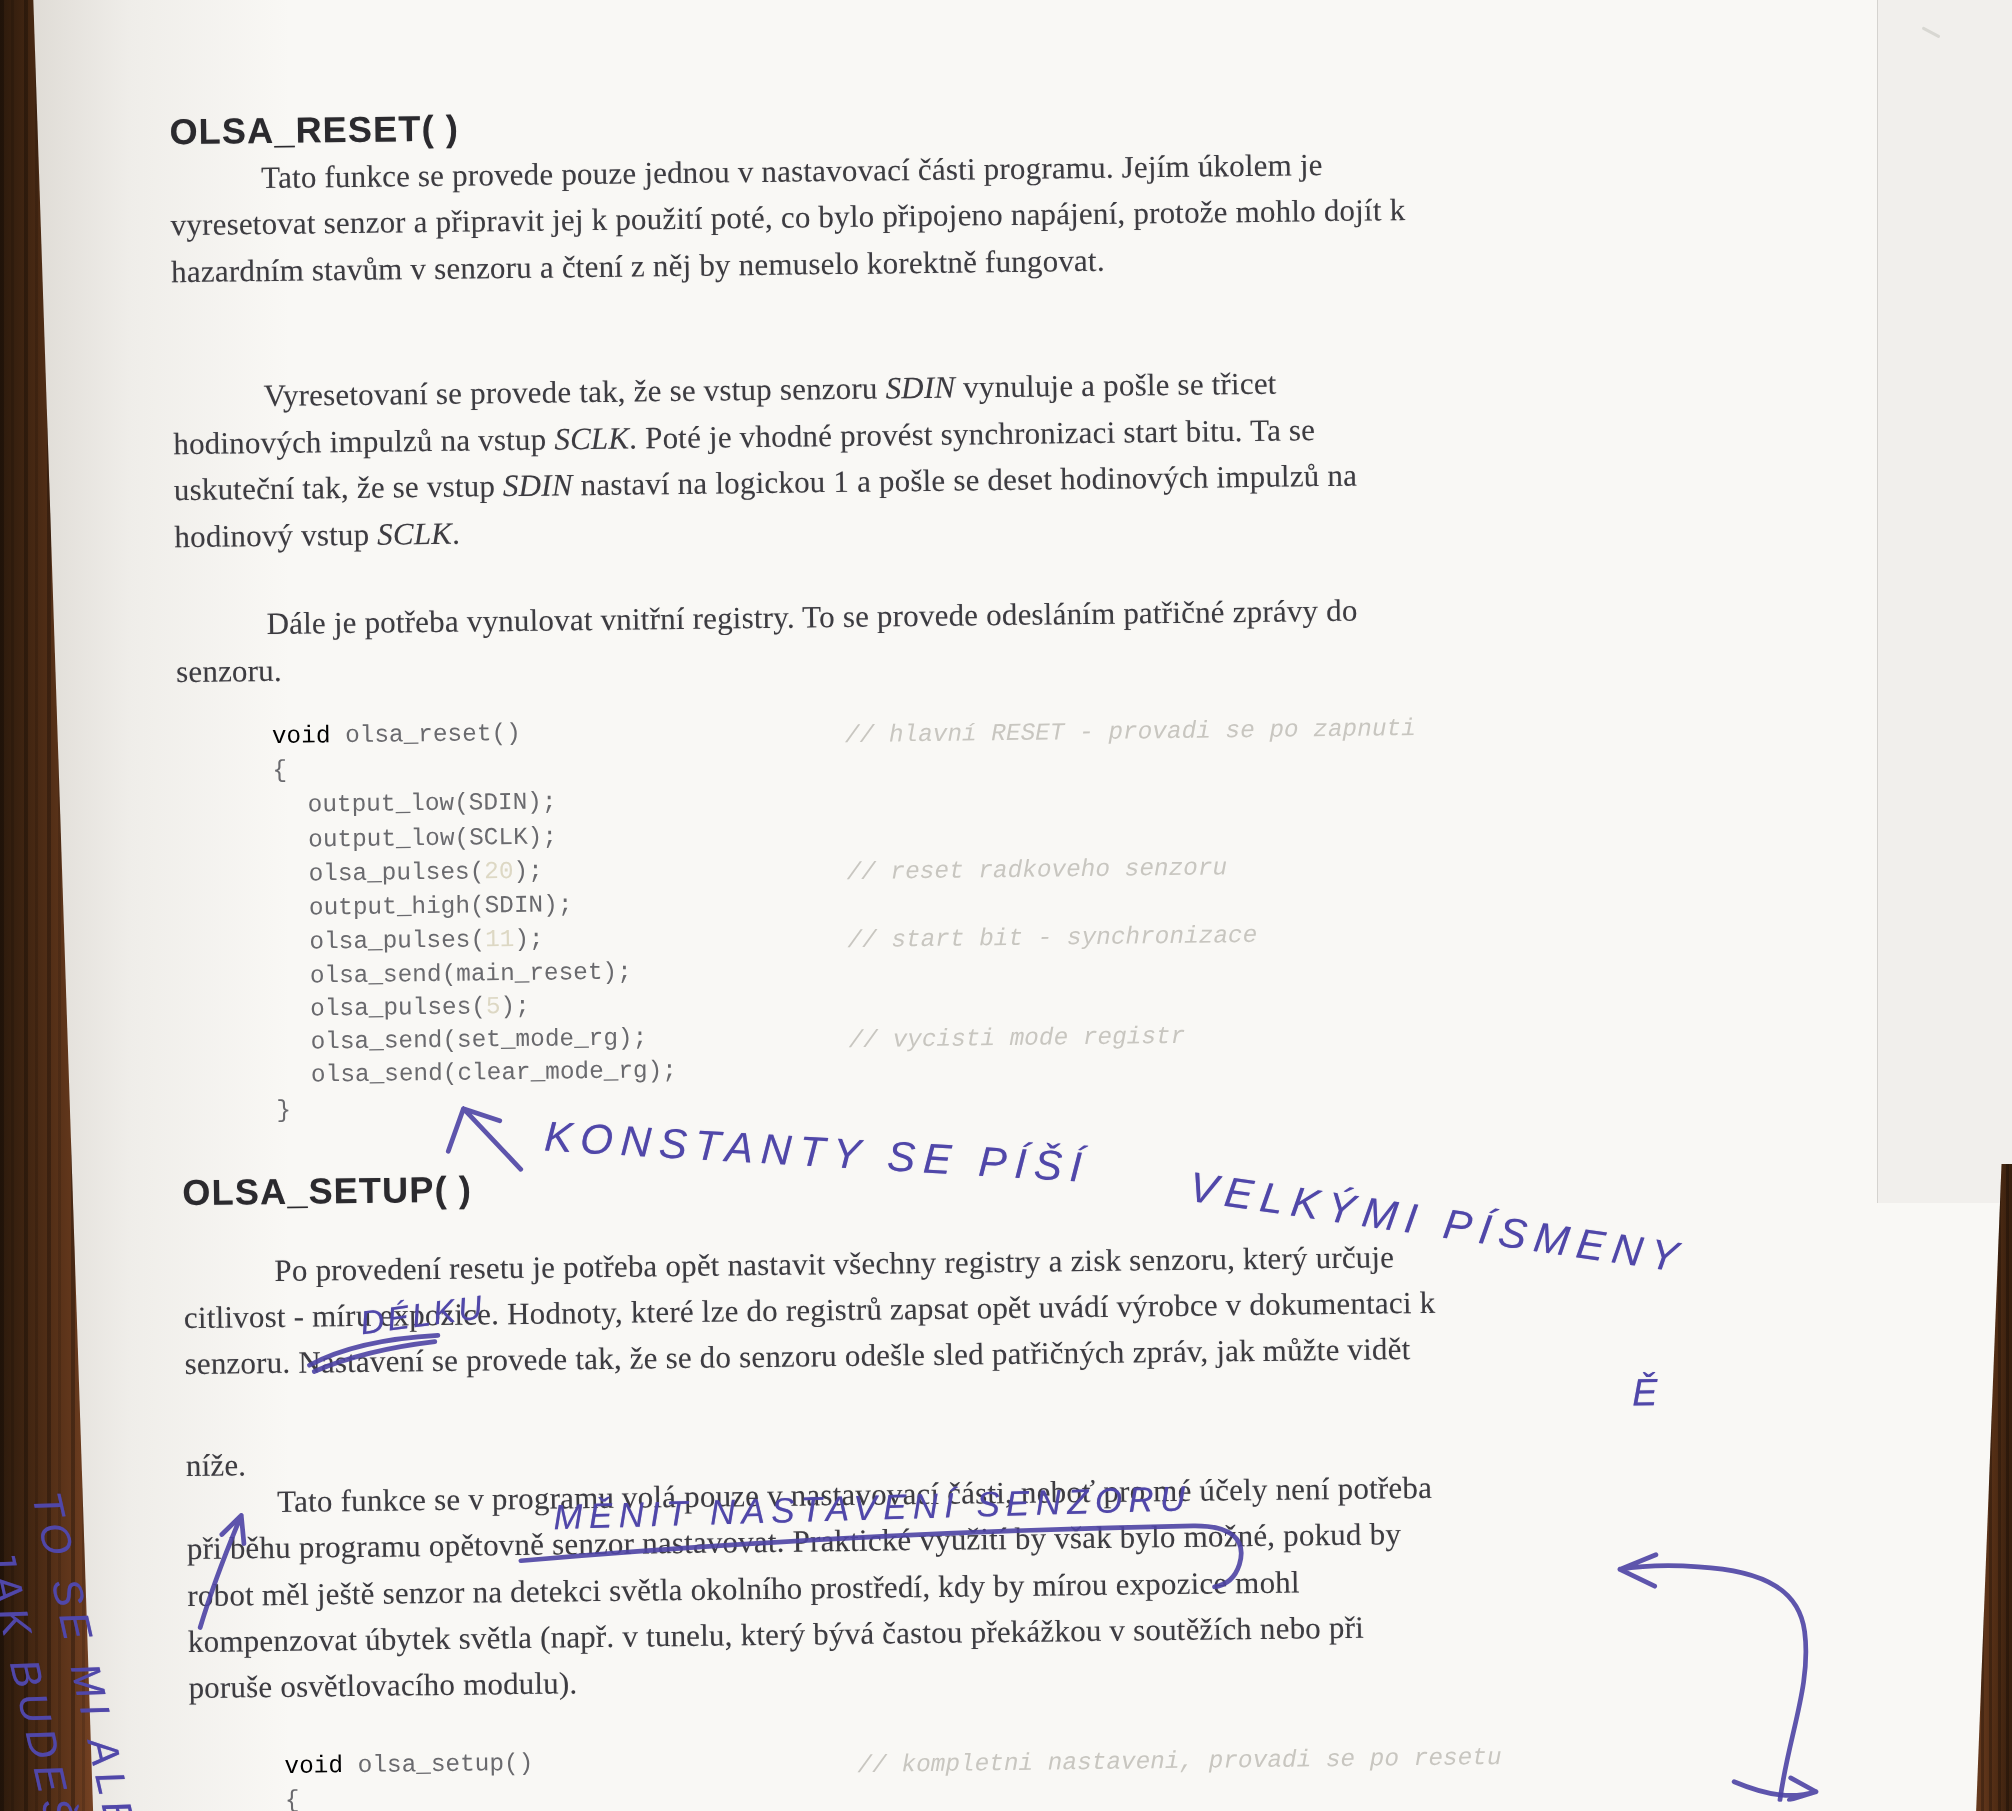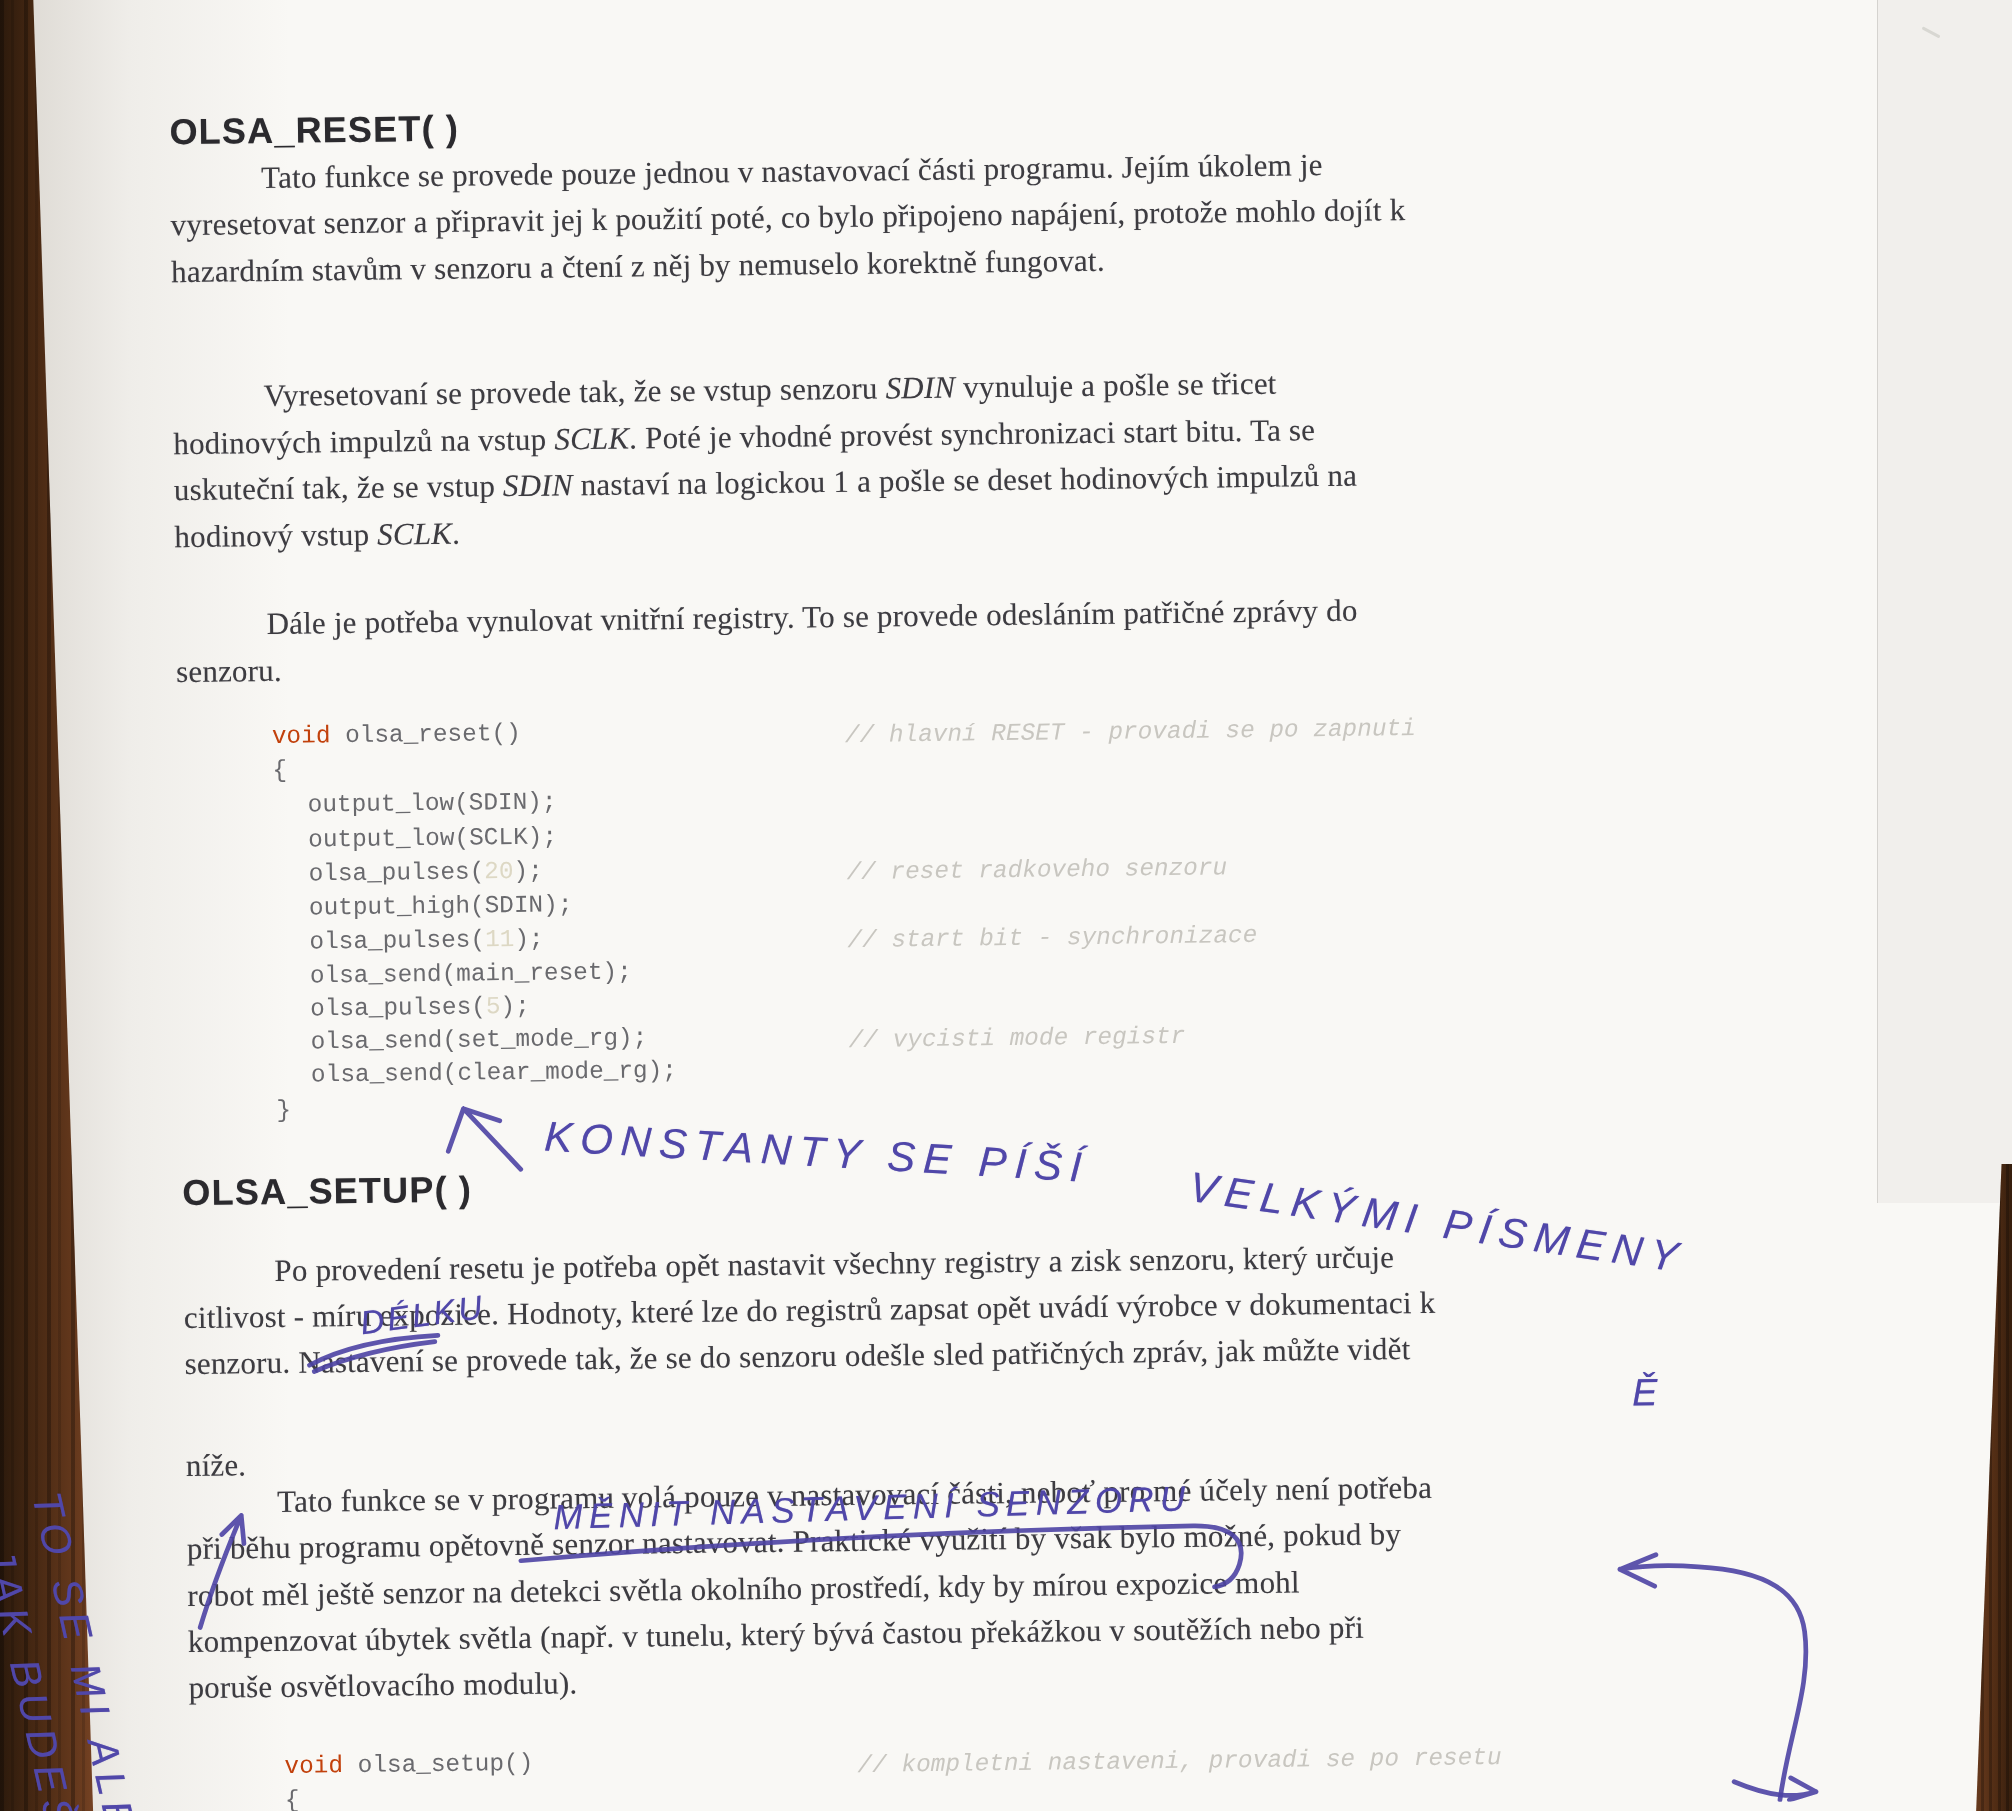--- a/index.html
+++ b/index.html
@@ -51,21 +51,21 @@
   .pline i{}
   .head{
     position:absolute;white-space:pre;
     font-family:"Liberation Sans",sans-serif;font-weight:700;font-size:36px;
     color:#2b2a2e;letter-spacing:1.2px;text-shadow:0 0 0.8px rgba(40,40,46,.4);
   }
   .cline,.cline span{
     font-family:"Liberation Mono","DejaVu Sans Mono",monospace;font-size:24.4px;
   }
   .cline{position:absolute;white-space:pre;color:#6a6a6e;}
-  .kw{color:#c2410c;}
+  .kw{color:#000000;}
   .num{color:#ddd8c4;}
   .cmt{
     position:absolute;white-space:pre;
     font-family:"Liberation Mono","DejaVu Sans Mono",monospace;
     font-size:24.4px;font-style:italic;color:#c8c6c0;
   }
   
   .hw{
     position:absolute;white-space:pre;
     font-family:"Liberation Sans",sans-serif;font-style:italic;

